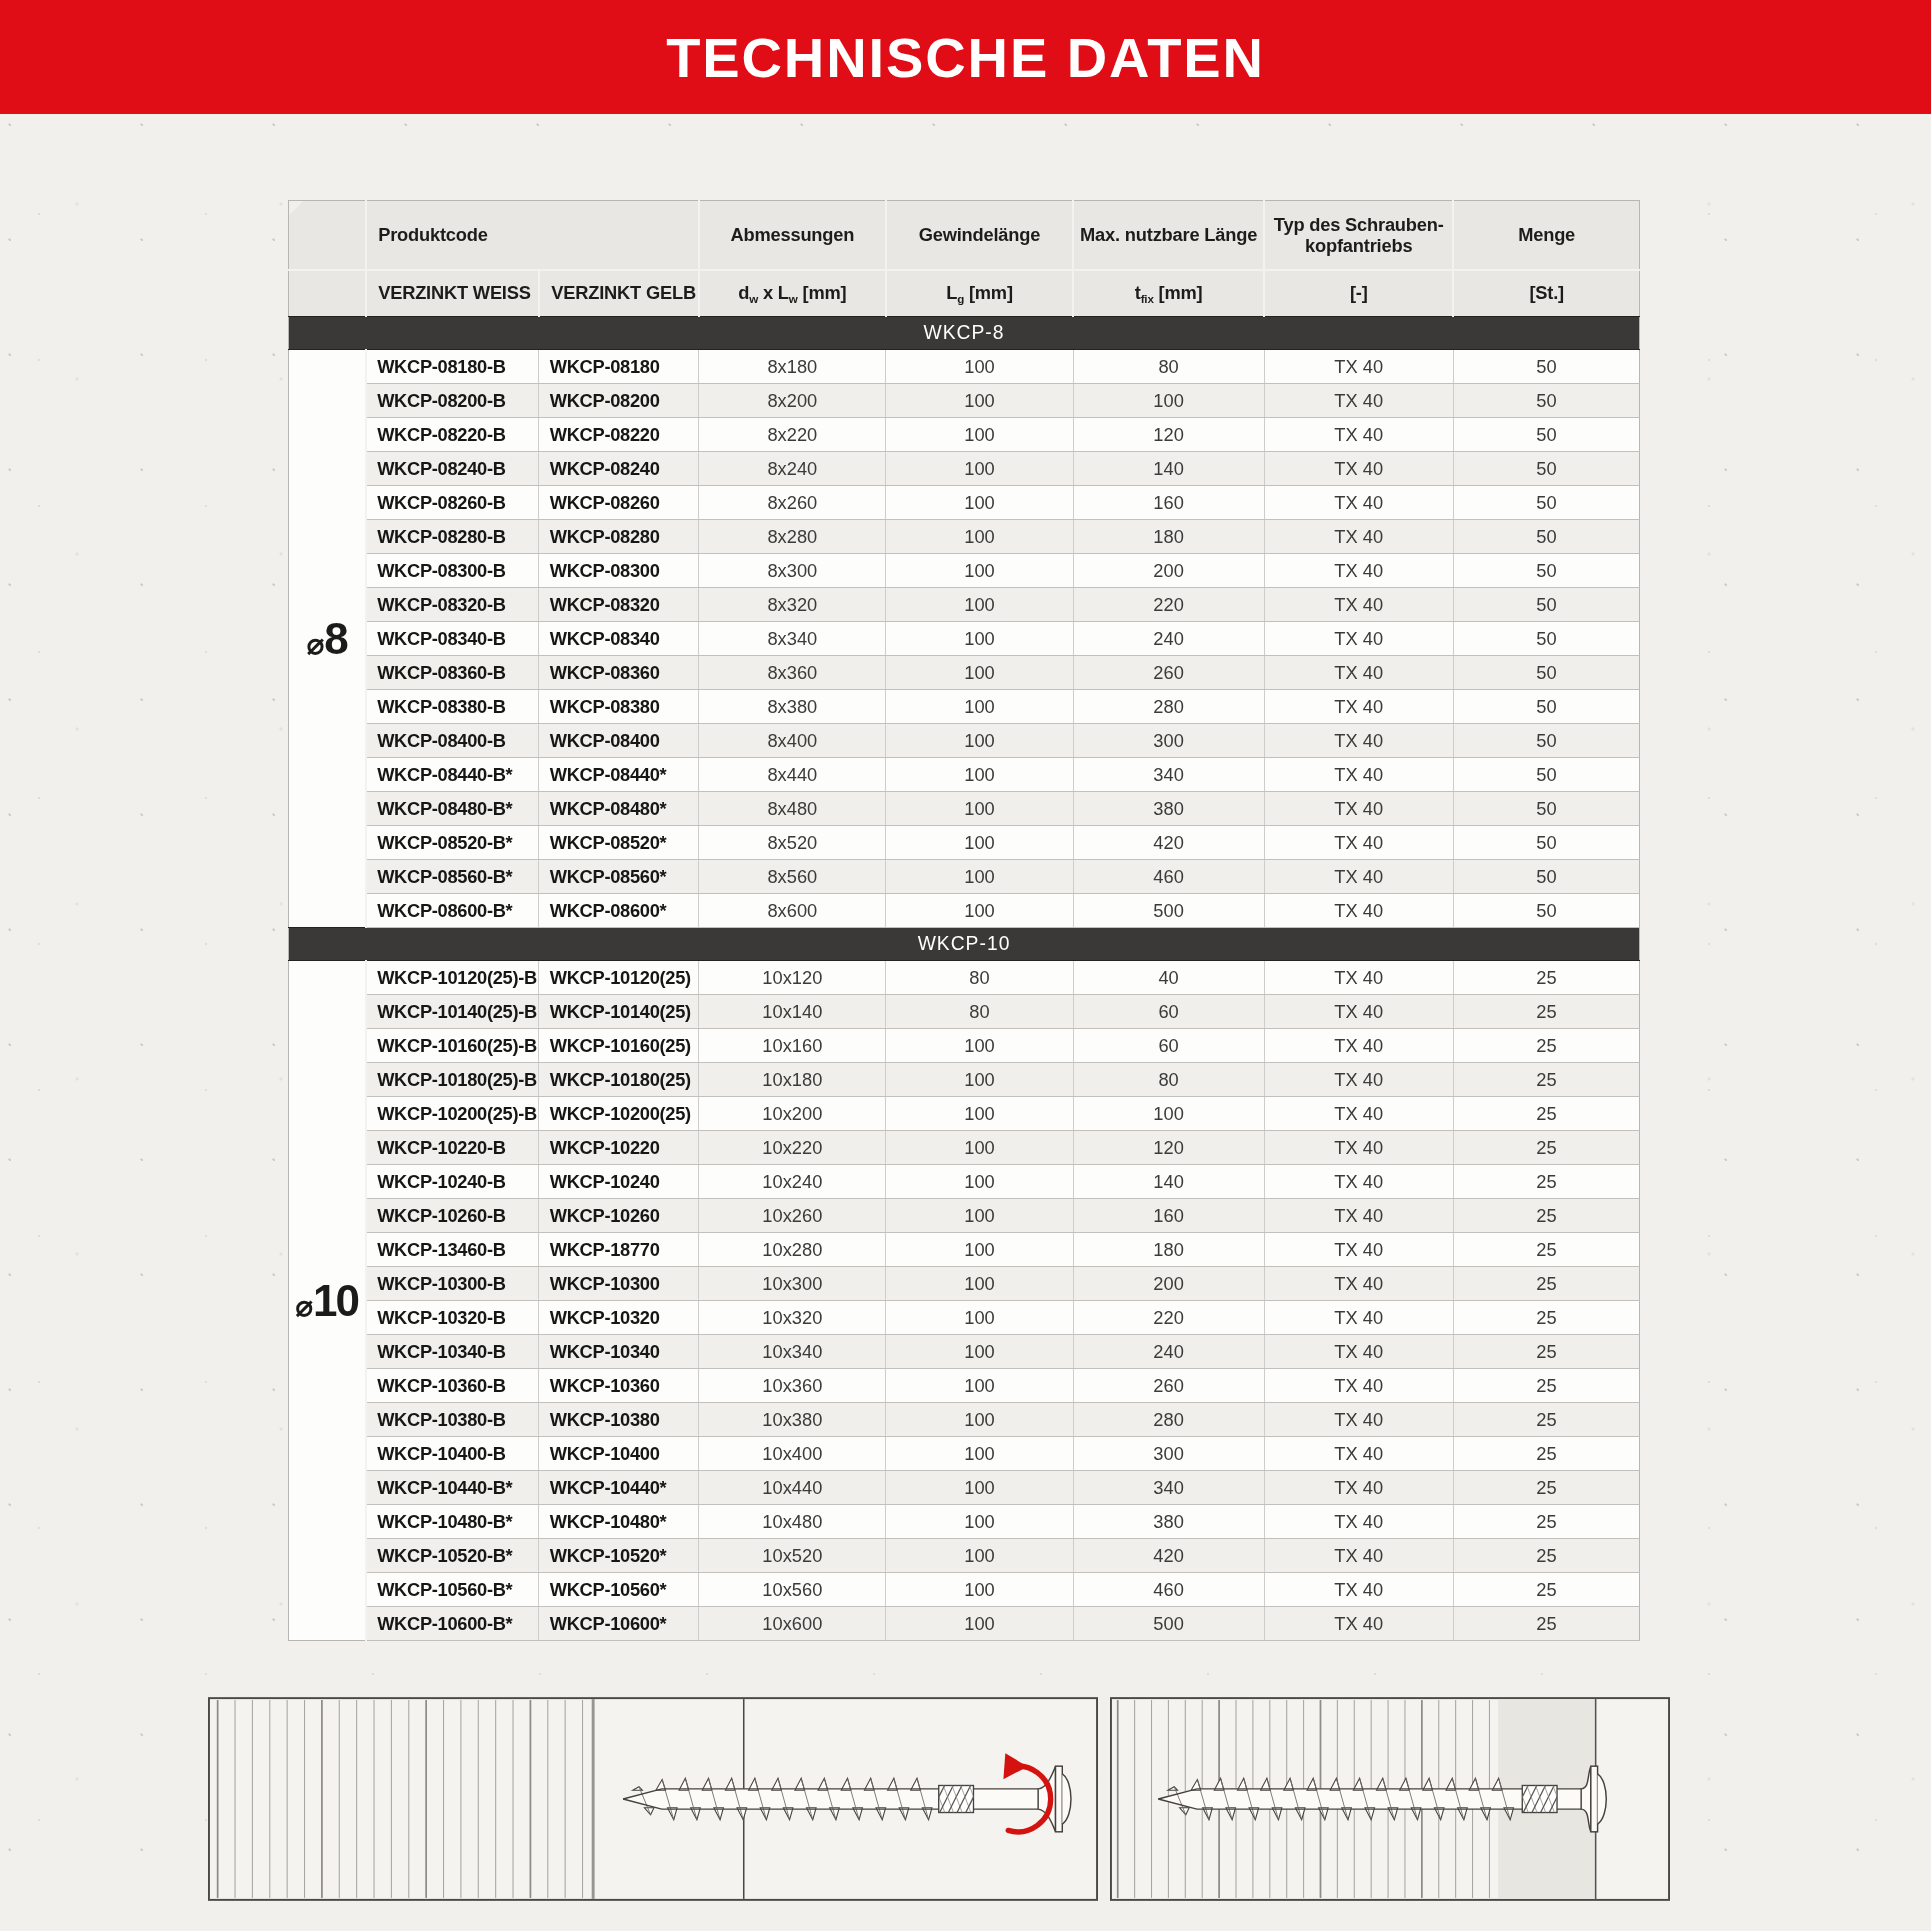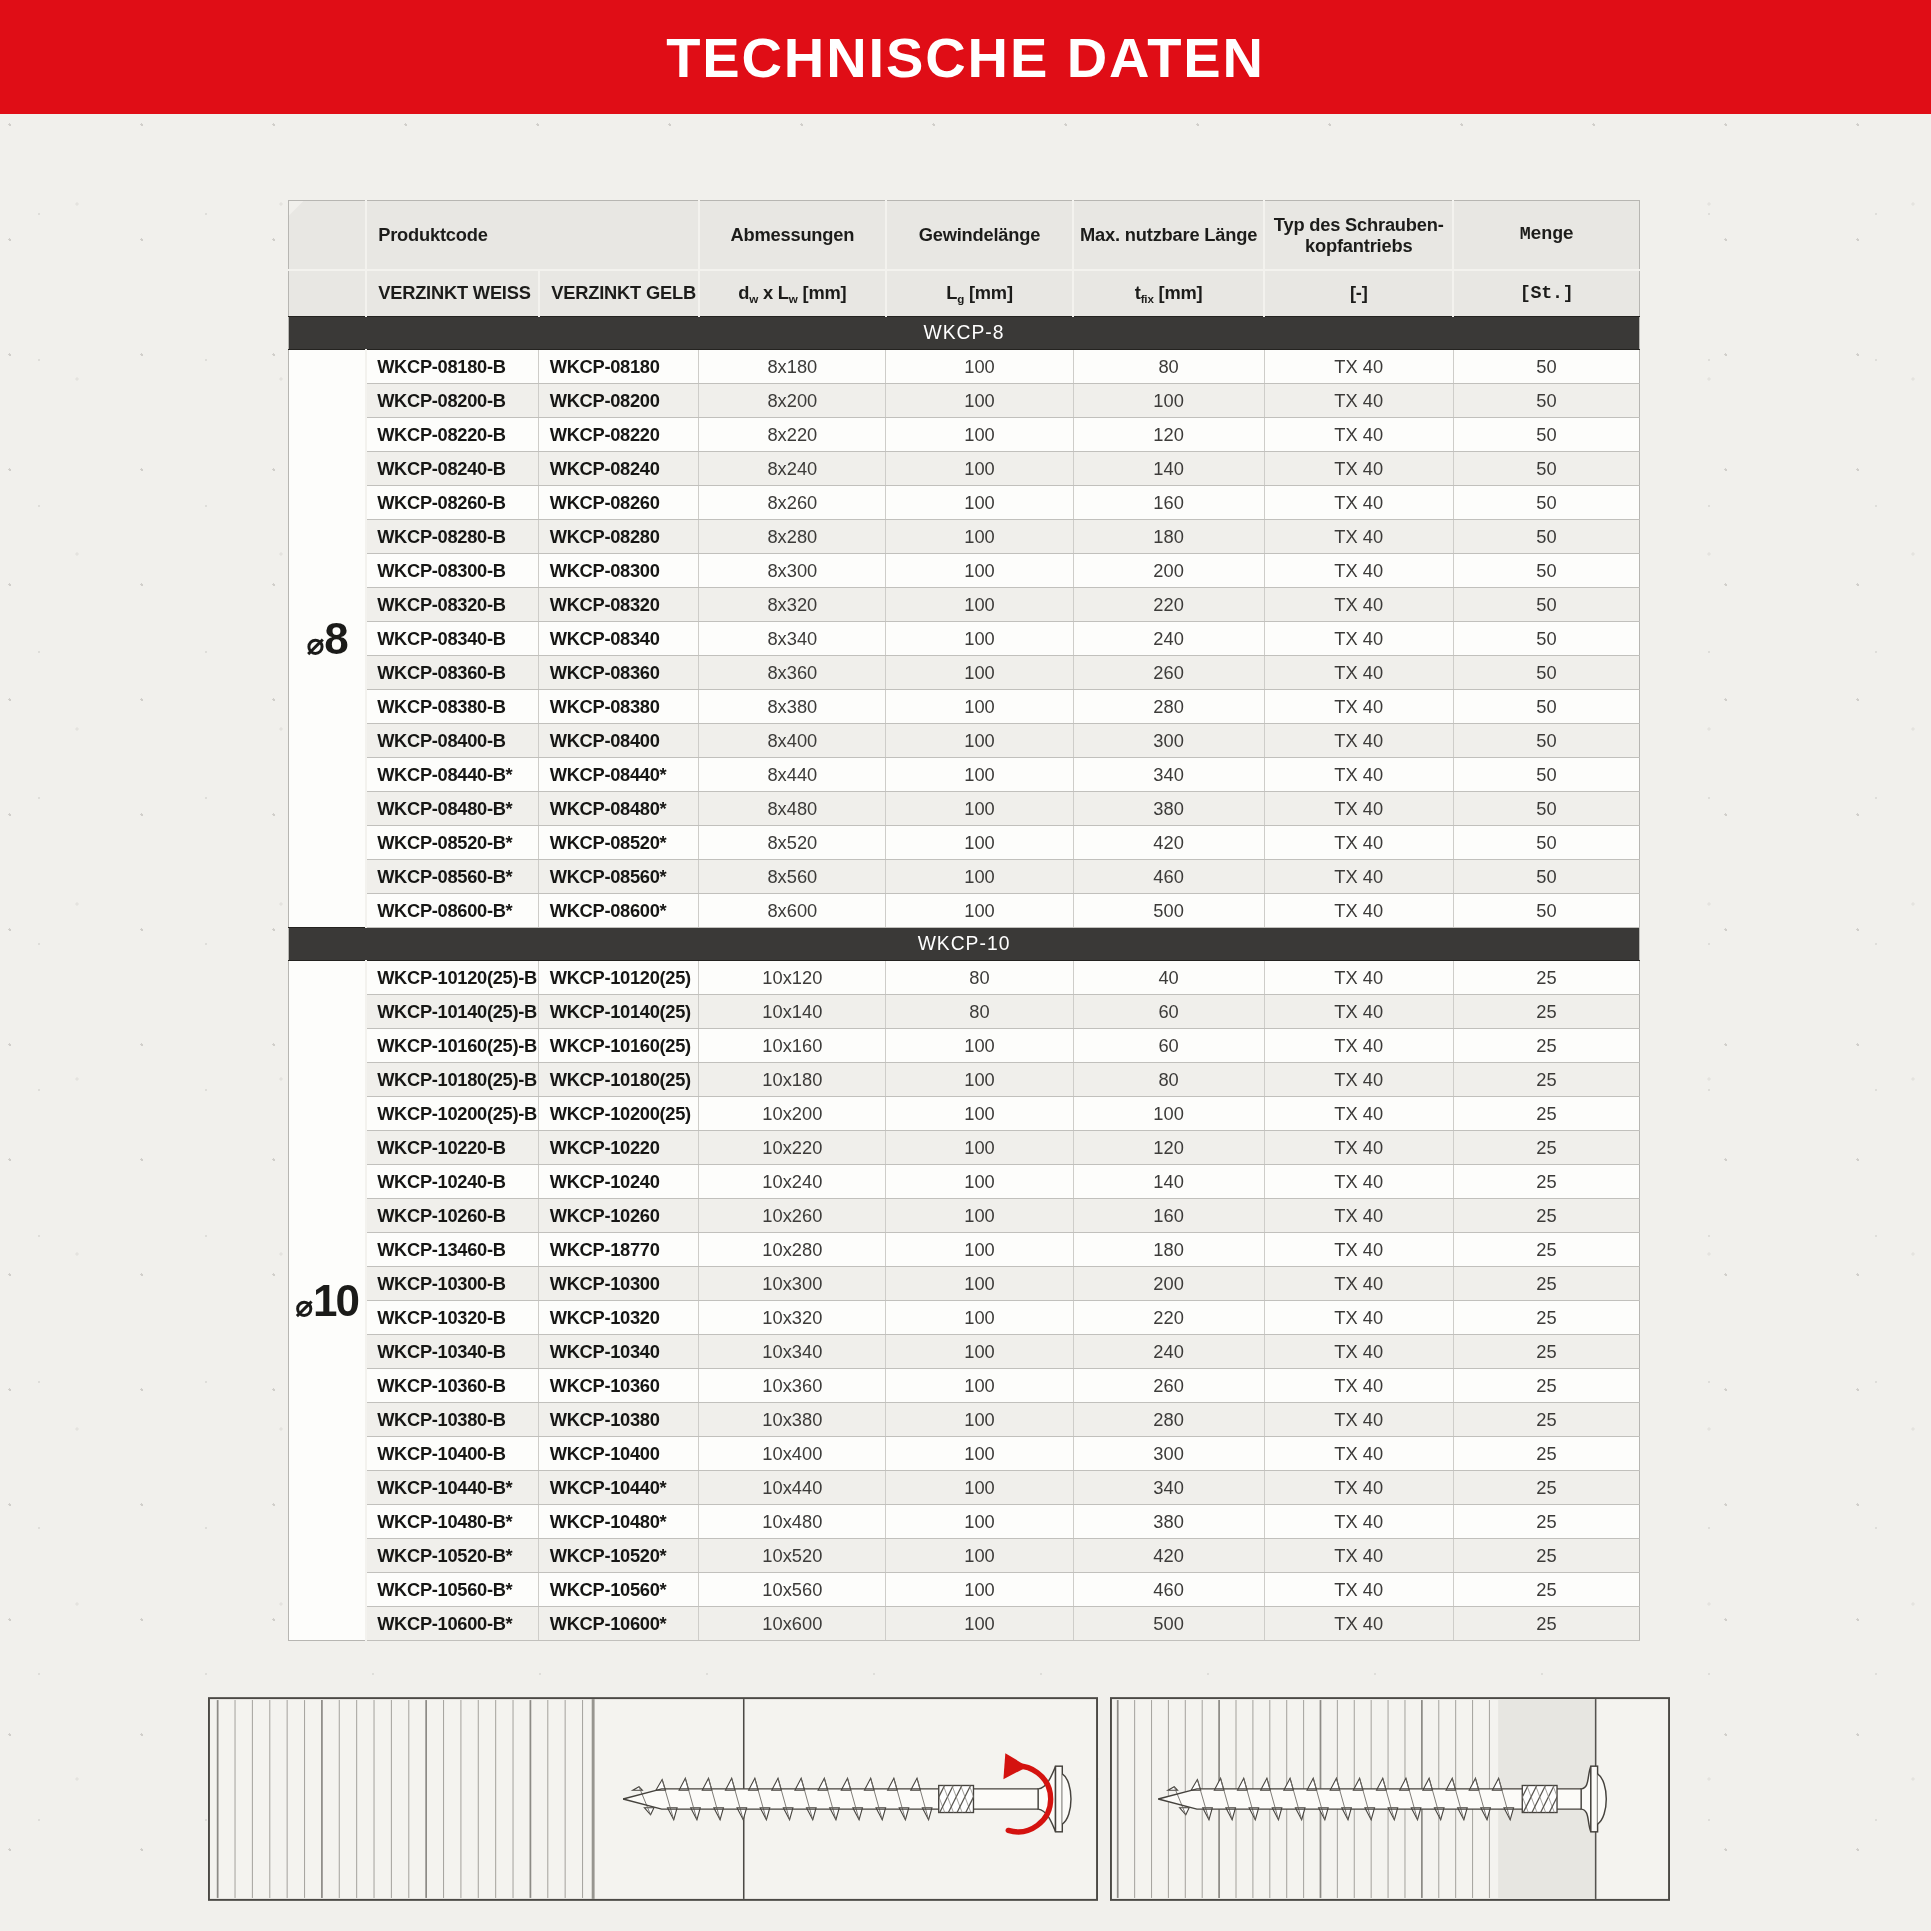--- a/index.html
+++ b/index.html
@@ -33,21 +33,21 @@
 
   
   .spec-table{position:absolute;left:288px;top:200px;width:1632px;}
   table{border-collapse:collapse;table-layout:fixed;width:1352px;border:1px solid #b7b6b2;}
   th,td{box-sizing:border-box;overflow:hidden;white-space:nowrap;padding:0;}
 
   thead th{
     background:#e8e7e3;color:#1c1c1a;font-weight:bold;
     border-right:2.9px solid #f3f2ee;letter-spacing:-0.2px;
   }
-  thead th:last-child{border-right:none;font-family:Liberation Mono, monospace;}
+  thead th:last-child{border-right:none;}
   tr.h1 th{height:69px;font-size:18.3px;border-bottom:2.9px solid #f3f2ee;line-height:1.15;}
   tr.h2 th{height:47px;font-size:18.3px;}
   th.left{text-align:left;padding-left:11.6px;}
   th.corner{clip-path:polygon(15.4px 0,100% 0,100% 100%,0 100%,0 15.4px);}
   sub{font-size:11.6px;vertical-align:-3.9px;}
 
   tr.section-row td{
     background:var(--bar,#3a3937);color:#ffffff;text-align:center;height:33px;
     font-size:19.3px;font-weight:400;letter-spacing:1px;
     border-top:1.9px solid #242320;border-bottom:1.9px solid #242320;

